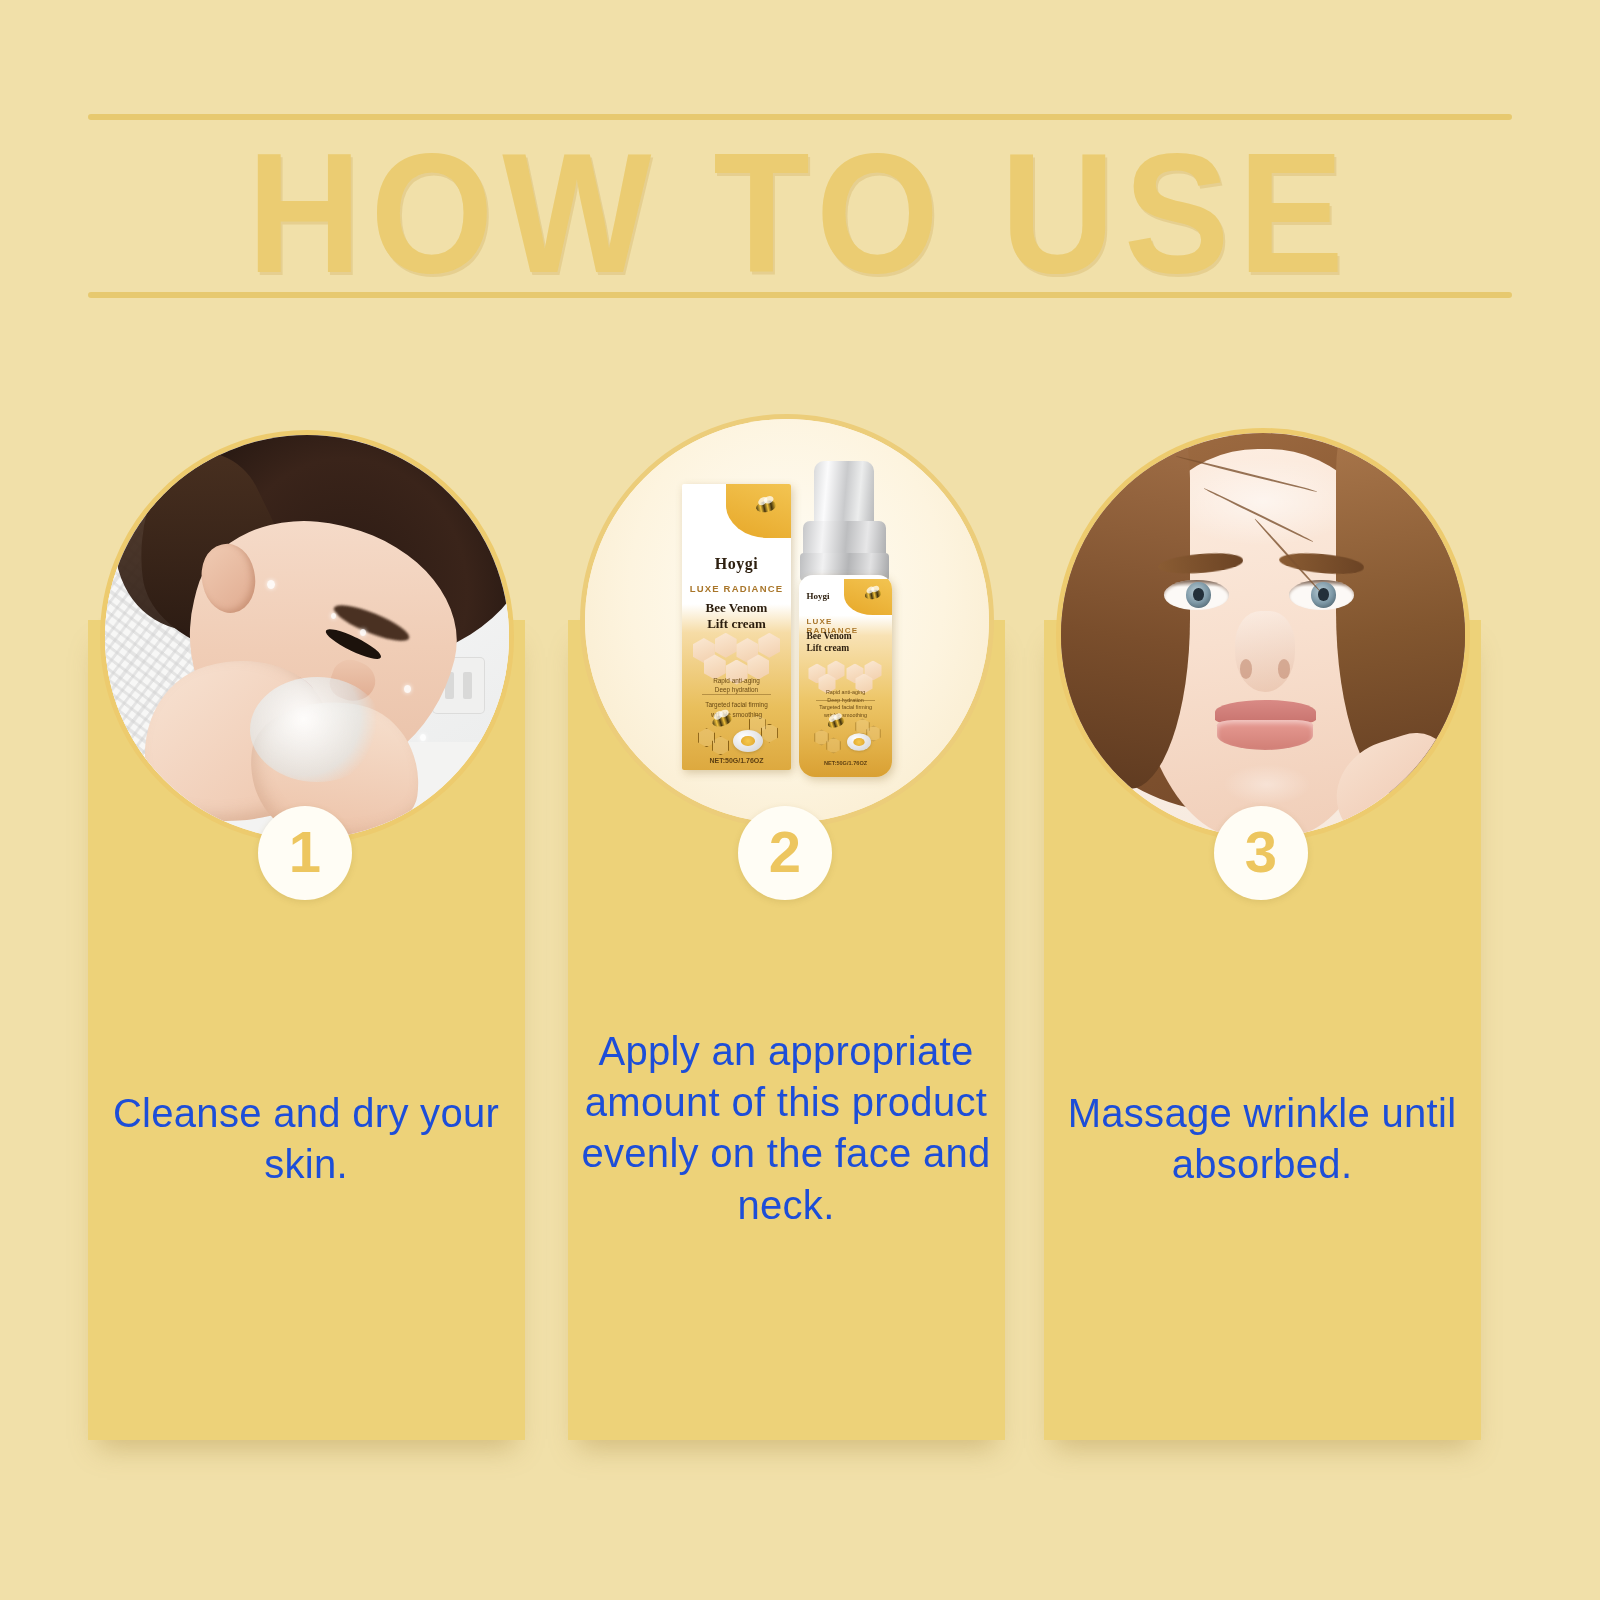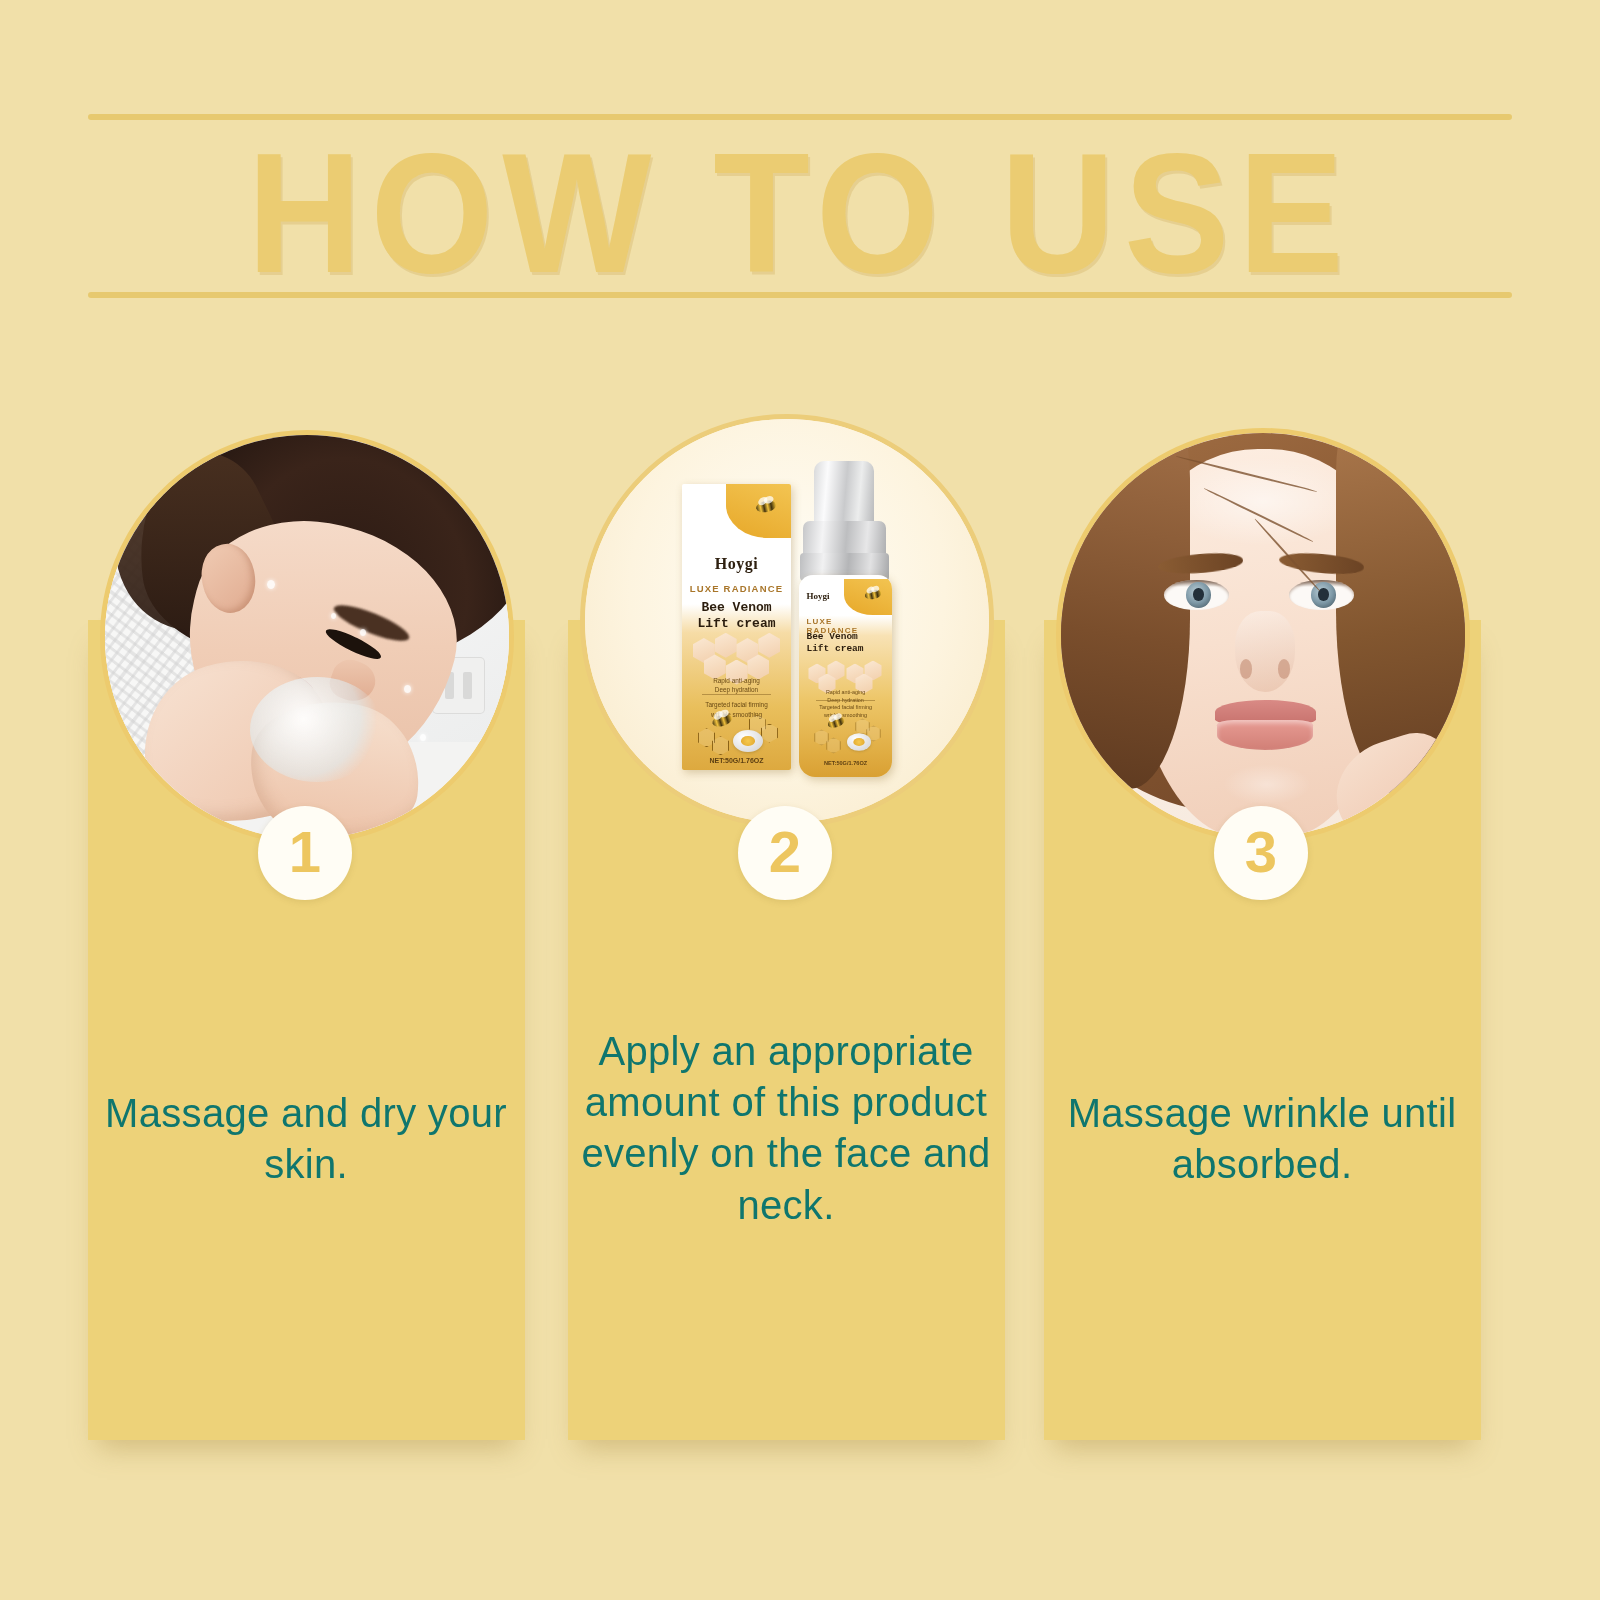--- a/index.html
+++ b/index.html
@@ -242,21 +242,21 @@
     position:absolute; left:0; width:100%;
     text-align:center;
     color:#a9762a;
     font-weight:bold;
     letter-spacing:1.2px;
   }
   .box .luxe    { top:34.5%; font-size:9.5px; }
   .prodname {
     position:absolute; left:0; width:100%;
     text-align:center;
-    font-family:Liberation Mono, monospace;
+    font-family:Liberation Serif, serif;
     font-weight:bold;
     color:#2b1d0e;
     line-height:1.22;
   }
   .box .prodname{ top:40.5%; font-size:13px; }
   .combs { position:absolute; left:0; width:100%; }
   .box .combs { top:52%; height:13%; }
   .hex {
     position:absolute;
     width:22px; height:25px;
@@ -489,21 +489,21 @@
   }
   .badge.b1 { left:258px; top:806px; }
   .badge.b2 { left:738px; top:806px; }
   .badge.b3 { left:1214px; top:806px; }
 
   
   .step-text {
     position:absolute;
     width:420px;
     text-align:center;
-    color:#0f766e;
+    color:#1d4ed8;
     font-size:40px;
     line-height:1.28;
     font-weight:300;
     letter-spacing:.3px;
     z-index:5;
   }
   .step-text.t1 { left:96px; top:1088px; }
   .step-text.t2 { left:576px; top:1026px; }
   .step-text.t3 { left:1052px; top:1088px; }
 </style>
@@ -662,15 +662,15 @@
     <div class="p3-strand" style="left:34%;top:20%;width:30%;transform:rotate(26deg);"></div>
     <div class="p3-strand" style="left:44%;top:30%;width:24%;transform:rotate(48deg);"></div>
     <div class="p3-hand"></div>
   </div>
 </div>
 
 <div class="badge b1">1</div>
 <div class="badge b2">2</div>
 <div class="badge b3">3</div>
 
-<div class="step-text t1">Massage and dry your skin.</div>
+<div class="step-text t1">Cleanse and dry your skin.</div>
 <div class="step-text t2">Apply an appropriate amount of this product evenly on the face and neck.</div>
 <div class="step-text t3">Massage wrinkle until absorbed.</div>
 
 </body></html>

